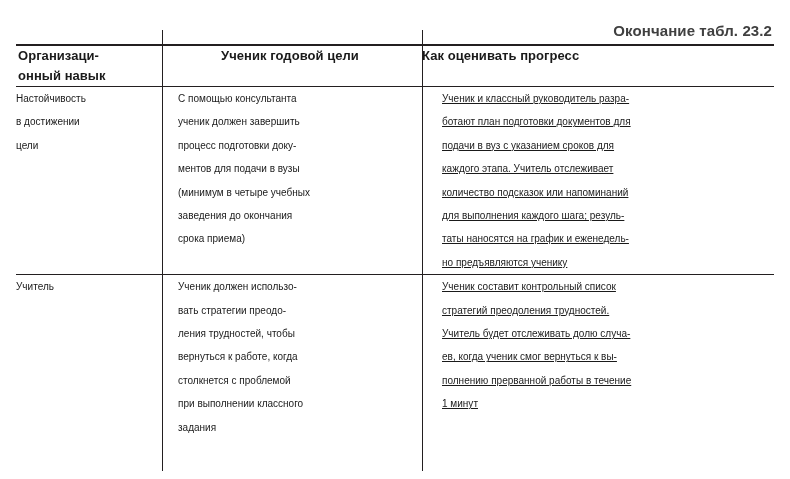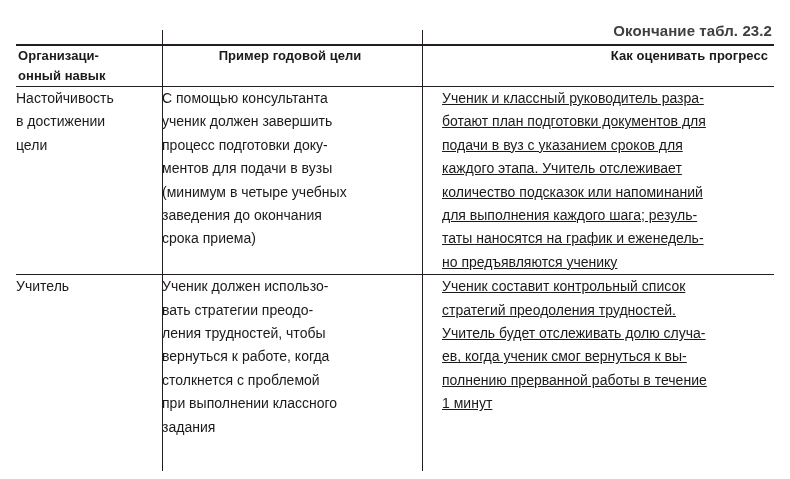--- a/index.html
+++ b/index.html
@@ -50,29 +50,30 @@
     border-top: 2.2px solid #231f20;
     border-bottom: 1.1px solid #231f20;
     padding: 7px 10px 9px 2px;
     font-size: 13px;
     font-weight: 700;
     line-height: 20px;
     letter-spacing: 0.05px;
   }
   .hdr-row th.h1 { padding-left: 2px; padding-right: 12px; }
   .hdr-row th.h2 { text-align: center; padding-left: 6px; padding-right: 10px; }
-  .hdr-row th.h3 { text-align: right; padding-right: 6px; }
+  .hdr-row th.h3 { text-align: left; padding-right: 6px; }
 
   .body-row td {
-    font-size: 14px;
+    font-size: 10px;
     line-height: 23.4px;
     padding: 11px 12px 14px 2px;
     letter-spacing: 0.01px;
   }
   .body-row td.col2 {
+    padding-left: 16px;
     padding-right: 14px;
   }
   .body-row td.col3 {
     padding-left: 20px;
     padding-right: 4px;
     text-decoration: underline;
   }
   .body-row.sep td {
     border-bottom: 1.1px solid #231f20;
   }
@@ -107,21 +108,21 @@
         <col class="c2">
         <col class="c3">
     </colgroup>
     <thead>
       <tr class="hdr-row">
         <th class="h1">
             <span class="cell-text">Организаци-
 онный навык</span>
           </th>
         <th class="h2">
-            <span class="cell-text">Пример годовой цели</span>
+            <span class="cell-text">Ученик годовой цели</span>
           </th>
         <th class="h3">
             <span class="cell-text">Как оценивать прогресс</span>
           </th>
       </tr>
     </thead>
     <tbody>
       <tr class="body-row sep">
         <td class="col1">
             <span class="cell-text">Настойчивость

